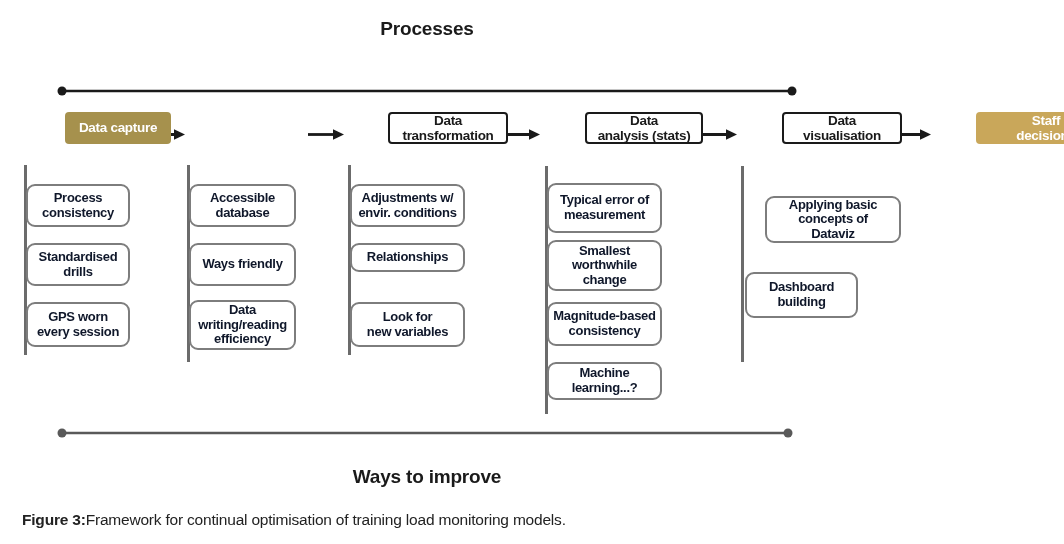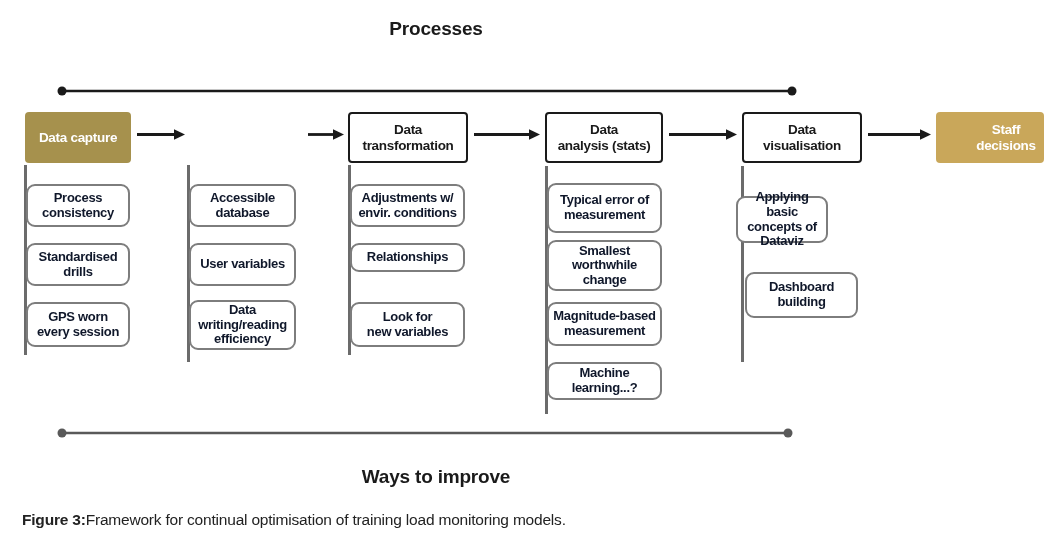--- a/index.html
+++ b/index.html
@@ -19,39 +19,39 @@
     pointer-events: none;
   }
   .title, .bottom-label {
     position: absolute;
     left: 0;
     width: 854px;
     text-align: center;
     font-weight: bold;
     font-size: 19px;
     letter-spacing: -0.2px;
-    padding-left: 9px;
   }
   .title { top: 18px; }
   .bottom-label { top: 466px; }
   .node {
     position: absolute;
     top: 112px;
-    height: 51px;
+    height: 32px;
     box-sizing: border-box;
     display: flex;
     align-items: center;
     justify-content: center;
     text-align: center;
     font-weight: bold;
     font-size: 13.5px;
     line-height: 1.12;
     letter-spacing: -0.3px;
     white-space: pre-line;
     border-radius: 4px;
+    margin-left: 40px;
   }
   .node.outlined { background: #ffffff; border: 2.5px solid #1a1a1a; color: #1a1a1a; }
   .node.gold-dark { background: #a6914d; color: #ffffff; }
   .node.gold-light { background: #c9a75a; color: #ffffff; padding-left: 32px; }
   .colline {
     position: absolute;
     width: 3px;
     background: #6b6b6b;
   }
   .sub {
@@ -139,21 +139,21 @@
     <div class="sub" style="left:26px;top:243px;width:104px;height:43px">Standardised
 drills</div>
     <div class="sub" style="left:26px;top:302px;width:104px;height:45px">GPS worn
 every session</div>
   </div>
 
   <div>
     <div class="colline" style="left:187px;top:165px;height:197px"></div>
     <div class="sub" style="left:189px;top:184px;width:107px;height:43px">Accessible
 database</div>
-    <div class="sub" style="left:189px;top:243px;width:107px;height:43px">User variables</div>
+    <div class="sub" style="left:189px;top:243px;width:107px;height:43px">Ways friendly</div>
     <div class="sub" style="left:189px;top:300px;width:107px;height:50px">Data
 writing/reading
 efficiency</div>
   </div>
 
   <div>
     <div class="colline" style="left:348px;top:165px;height:190px"></div>
     <div class="sub" style="left:350px;top:184px;width:115px;height:43px">Adjustments w/
 envir. conditions</div>
     <div class="sub" style="left:350px;top:243px;width:115px;height:29px">Relationships</div>
@@ -162,28 +162,28 @@
   </div>
 
   <div>
     <div class="colline" style="left:545px;top:166px;height:248px"></div>
     <div class="sub" style="left:547px;top:183px;width:115px;height:50px">Typical error of
 measurement</div>
     <div class="sub" style="left:547px;top:240px;width:115px;height:51px">Smallest
 worthwhile
 change</div>
     <div class="sub" style="left:547px;top:302px;width:115px;height:44px">Magnitude-based
-measurement</div>
+consistency</div>
     <div class="sub" style="left:547px;top:362px;width:115px;height:38px">Machine
 learning...?</div>
   </div>
 
   <div>
     <div class="colline" style="left:741px;top:166px;height:196px"></div>
-    <div class="sub" style="left:736px;top:196px;width:92px;height:47px">Applying basic
+    <div class="sub" style="left:765px;top:196px;width:136px;height:47px">Applying basic
 concepts of
 Dataviz</div>
     <div class="sub" style="left:745px;top:272px;width:113px;height:46px">Dashboard
 building</div>
   </div>
 
   <div class="bottom-label">Ways to improve</div>
 
   <div class="caption">
     <span class="cap-b">Figure 3:</span><span>Framework for continual optimisation of training load monitoring models.</span>

